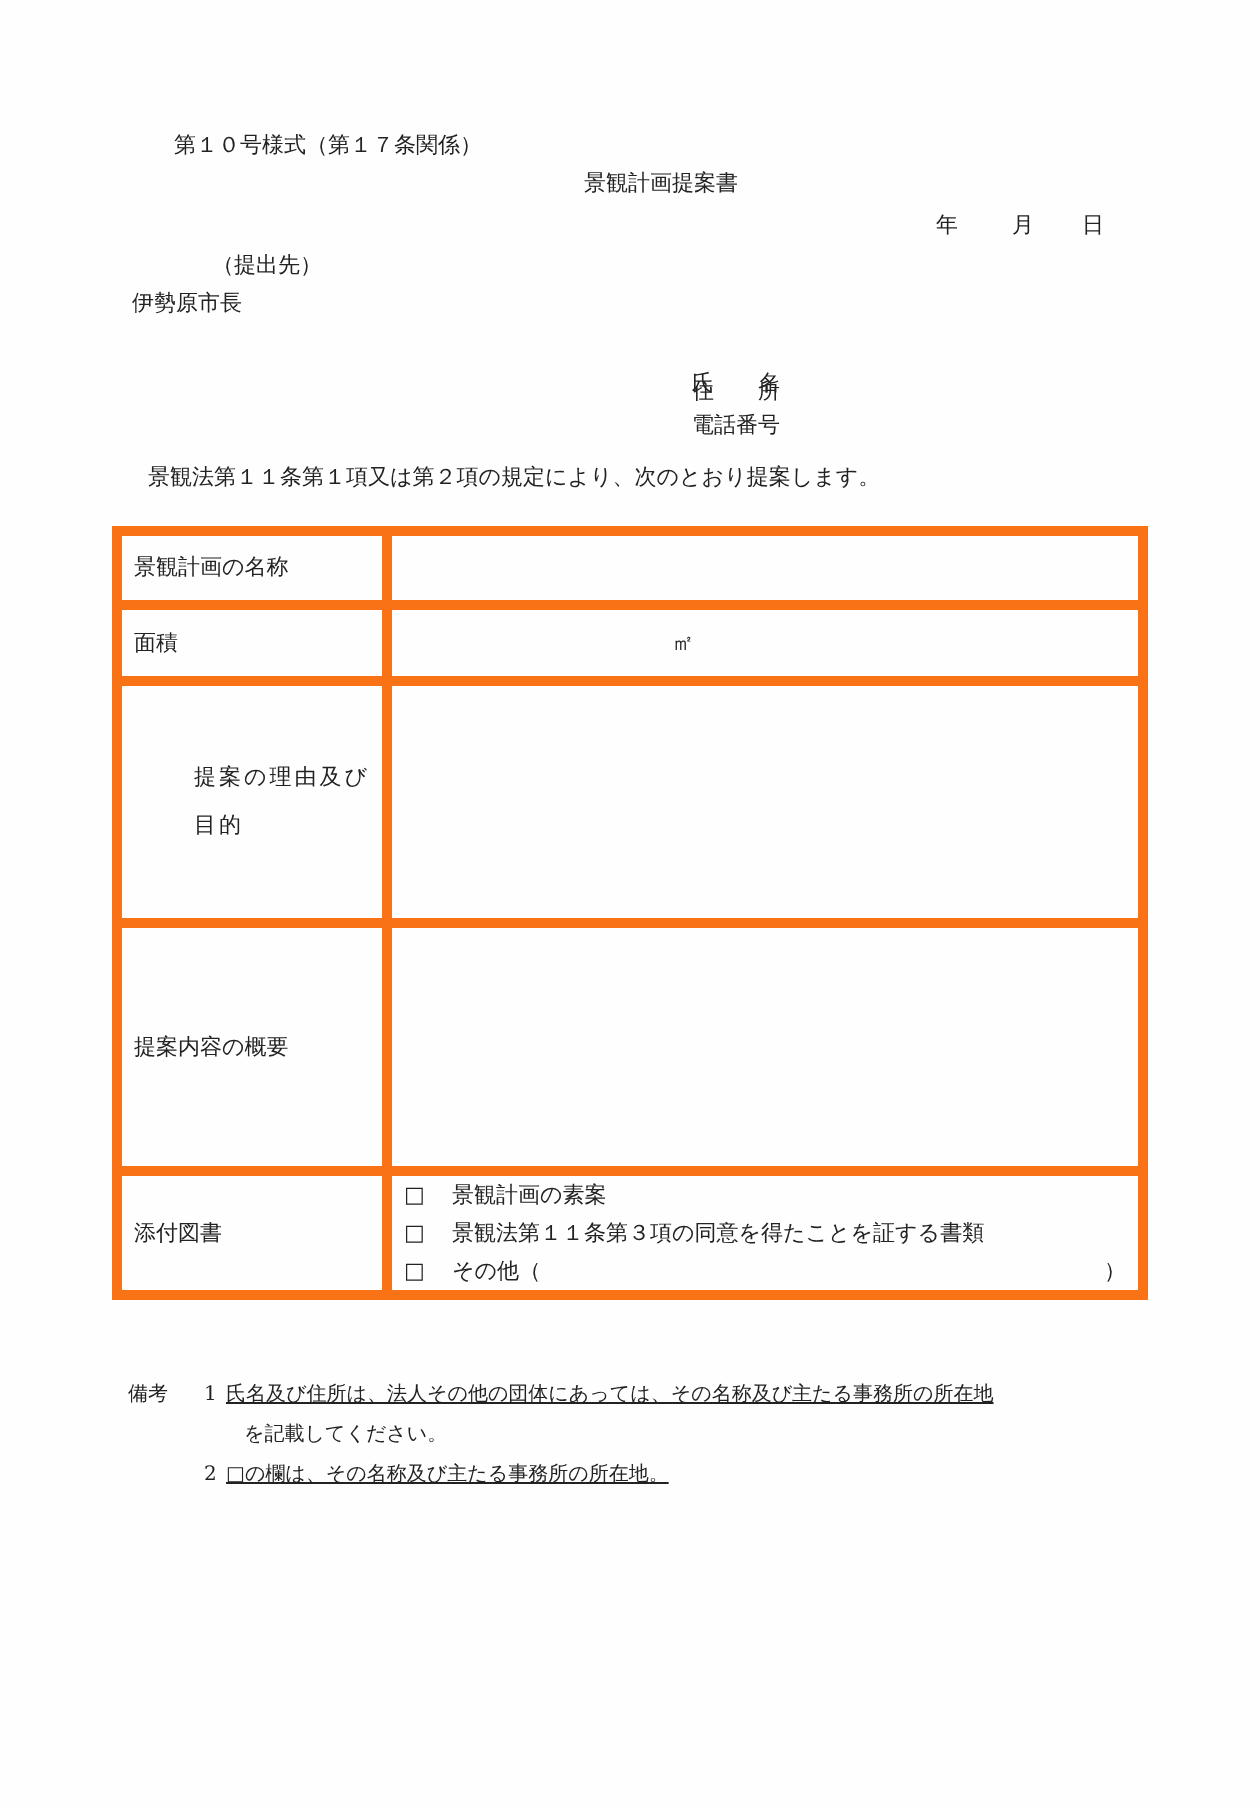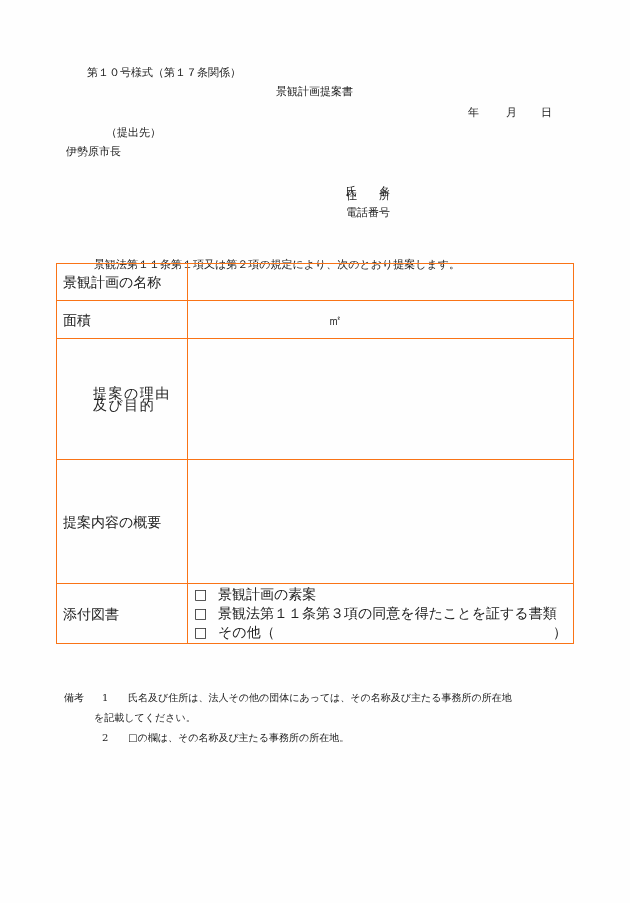--- a/index.html
+++ b/index.html
@@ -1,47 +1,47 @@
 <!DOCTYPE html>
 <html><head>
 <meta charset="utf-8">
 <style>
   html, body { margin:0; padding:0; background:#fefefe; }
   body { width:630px; height:903px; position:relative; overflow:hidden;
          font-family:"DejaVu Serif", "Liberation Serif", serif; color:#222; font-size:11px; }
   .abs { position:absolute; white-space:nowrap; line-height:14px; }
   .form-no { left:60px; top:66px;margin-left:27px; }
-  .doc-title { left:276px; top:85px; }
+  .doc-title { left:292px; top:85px; }
   .date-y { left:468px; top:106px; }
   .date-m { left:506px; top:106px; }
   .date-d { left:541px; top:106px; }
   .to-label { left:59px; top:126px;margin-left:47px; }
   .to-name { left:66px; top:145px; }
   .app-label { left:346px; }
   .app-addr { top:165px;margin-top:24px; }
   .app-name { top:185px; }
   .app-tel { top:206px;text-align:center; }
-  .intro { left:74px; top:258px;margin-left:20px; }
+  .intro { left:74px; top:232px; }
   table.form { position:absolute; left:56px; top:263px; width:518px; border-collapse:collapse; }
-  table.form td { border:1px solid #f97316; padding:0 6px; vertical-align:middle; font-size:14px; line-height:14px; }
+  table.form td { border:5px solid #f97316; padding:0 6px; vertical-align:middle; font-size:11px; line-height:14px; }
   table.form td.lbl { width:88px; }
   .r1 { height:37px; } .r2 { height:35px; } .r3 { height:38px; }
   .r4 { height:121px; } .r5 { height:124px; } .r6 { height:60px; }
-  .r4 .lbl { letter-spacing:1.5px; line-height:12px;padding-left:36px; }
+  .r4 .lbl { letter-spacing:1.5px; line-height:24px;padding-left:36px; }
   .area-unit { padding-left:140px !important; }
   .att-item { line-height:19px; position:relative; }
   .att-box { display:inline-block; width:14px; }
   .att-text { margin-left:10px; }
   .att-close { position:absolute; right:0; }
   .notes { position:absolute; left:64px; top:688px; width:520px; font-size:10px; line-height:20px; }
   .note-row { position:relative; white-space:nowrap; }
   .note-head { position:absolute; left:0; }
   .note-num { position:absolute; left:38px; }
-  .note-text { margin-left:64px; display:block; }
-  .note-cont { margin-left:30px; display:block; }
+  .note-text { margin-left:49px; display:block;text-decoration:underline; }
+  .note-cont { margin-left:58px; display:block; }
 </style>
 </head>
 <body>
 
 <div class="abs form-no">第１０号様式（第１７条関係）</div>
 <div class="abs doc-title">景観計画提案書</div>
 <div class="abs date-y">年</div>
 <div class="abs date-m">月</div>
 <div class="abs date-d">日</div>
 <div class="abs to-label">（提出先）</div>

